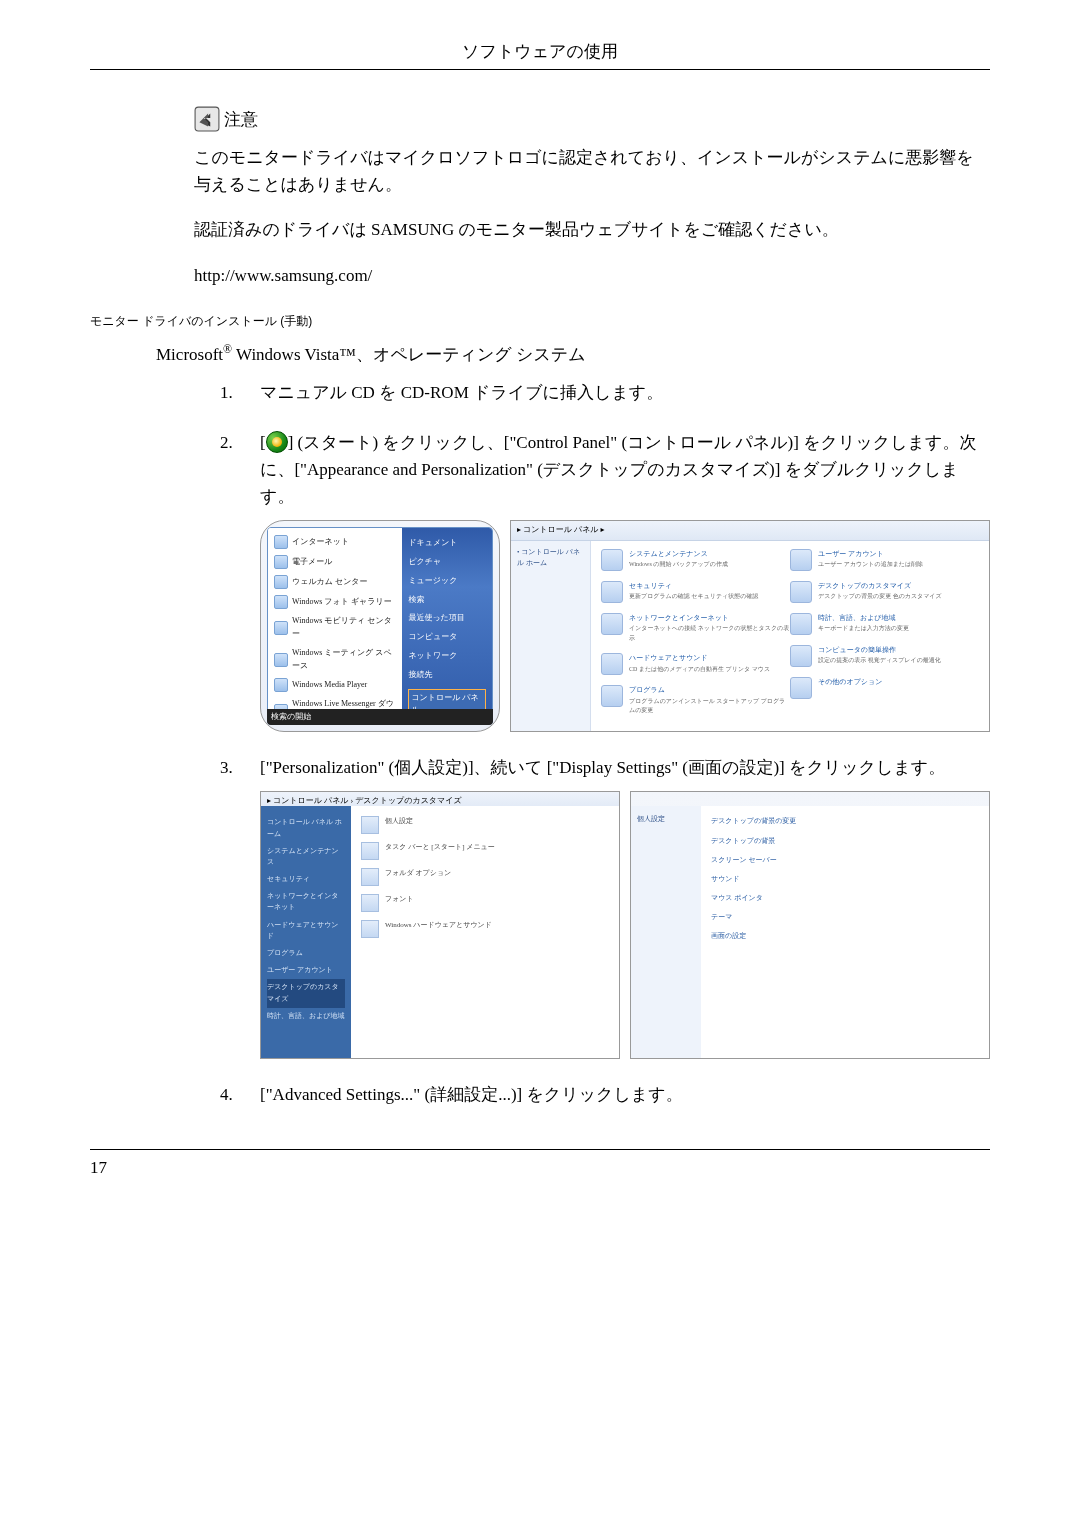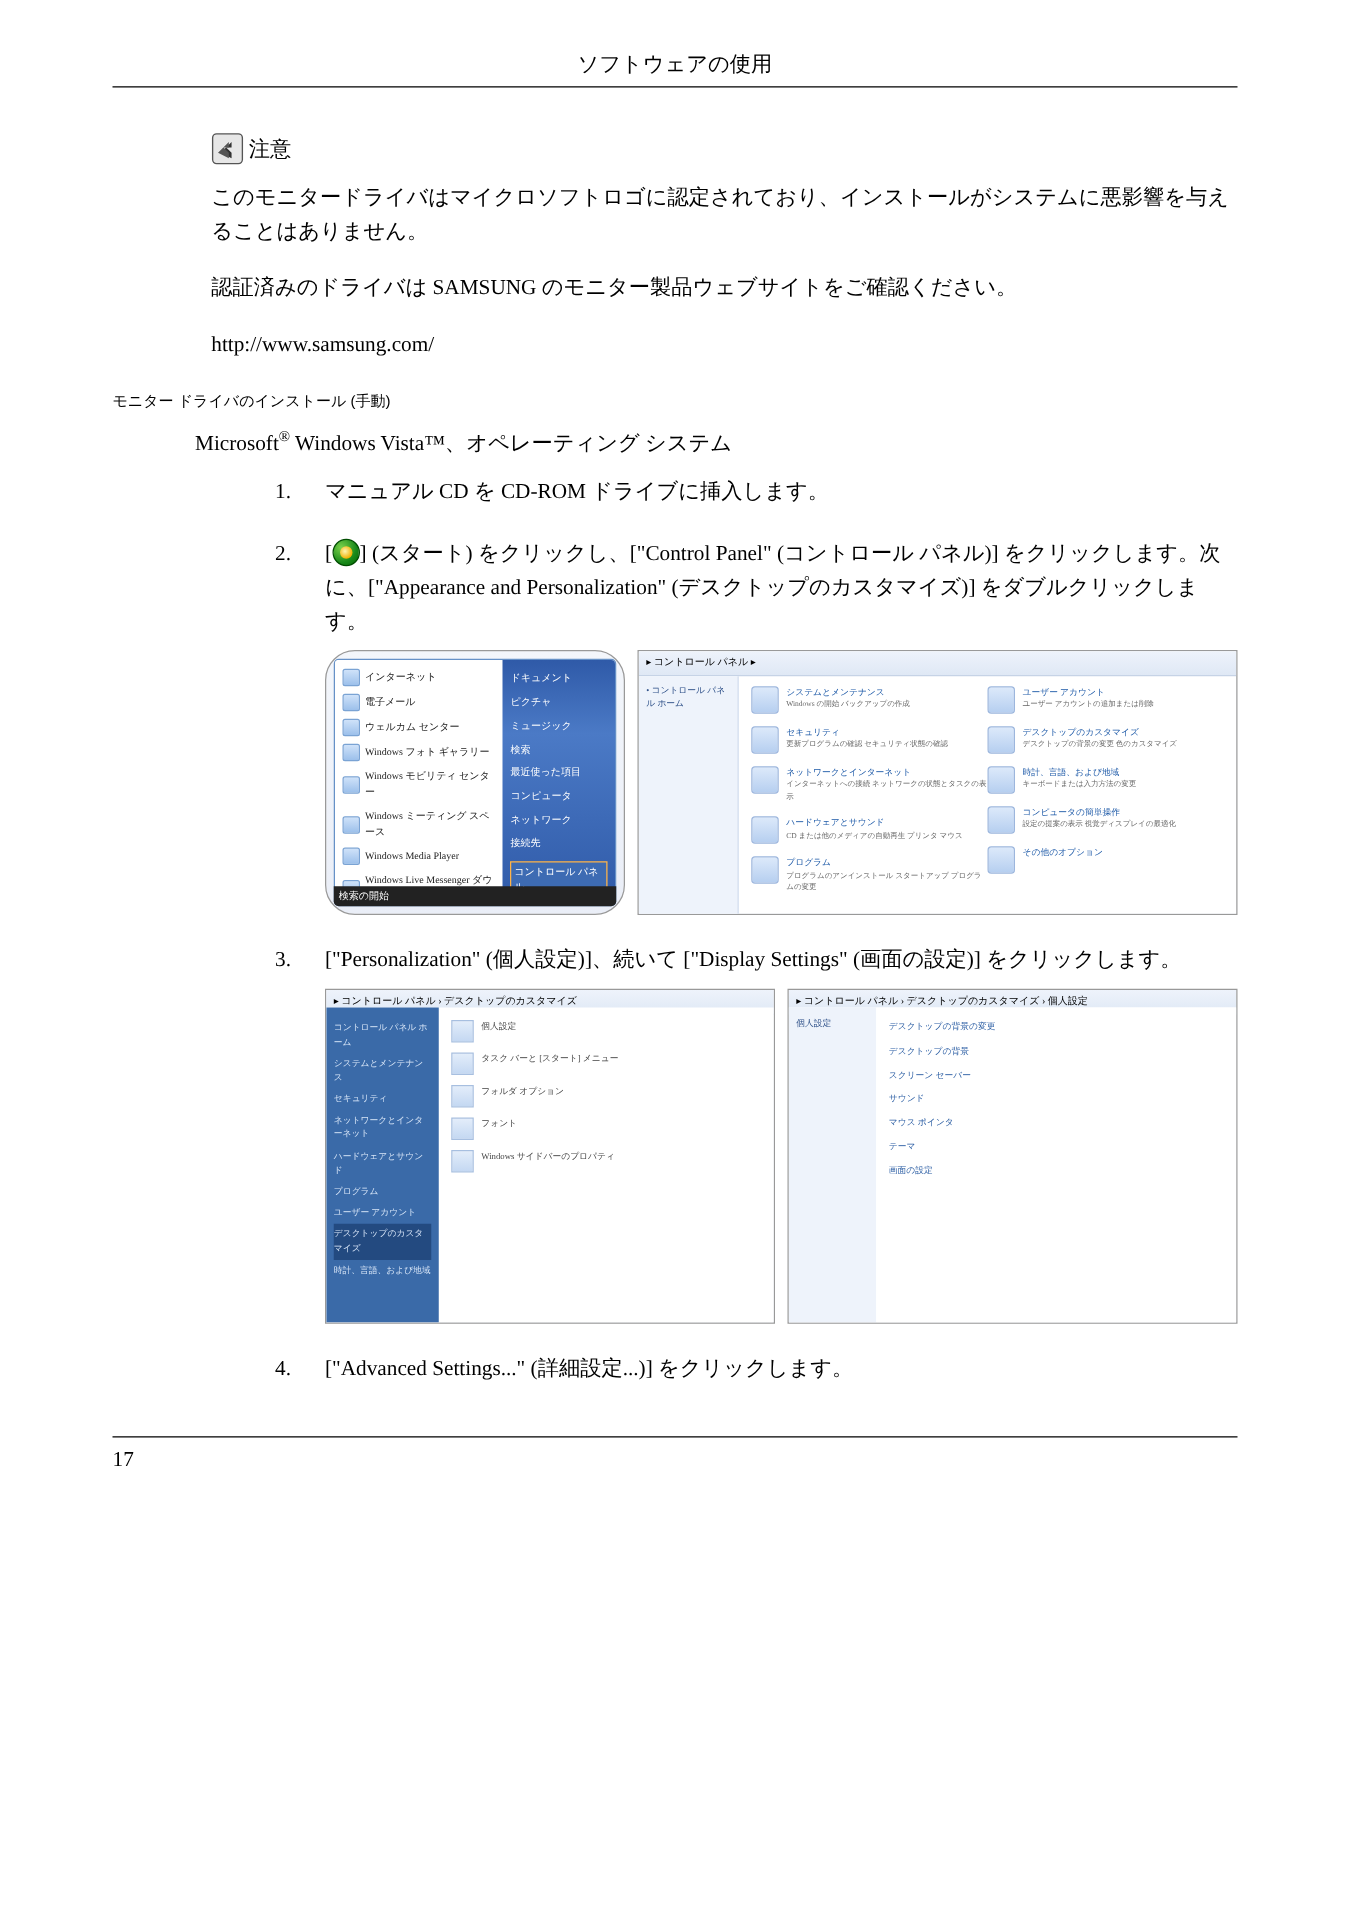--- a/index.html
+++ b/index.html
@@ -14,21 +14,21 @@
     padding: 40px 90px 30px 90px;
   }
   .page-header {
     text-align: center;
     font-size: 17px;
     padding-bottom: 6px;
     border-bottom: 1px solid #000;
     margin-bottom: 36px;
   }
   .content-block {
-    margin-left: 79px;
+    margin-left: 104px;
   }
   .note {
     margin-bottom: 20px;
   }
   .note-head {
     display: flex;
     align-items: center;
     gap: 4px;
     margin-bottom: 12px;
   }
@@ -433,29 +433,28 @@
                 </div>
               <div class="pers-row">
                   <div class="pico"></div>
                   <div>
                     <div class="t">フォント</div>
                   </div>
                 </div>
               <div class="pers-row">
                   <div class="pico"></div>
                   <div>
-                    <div class="t">Windows サイドバーのプロパティ</div>
+                    <div class="t">Windows ハードウェアとサウンド</div>
                   </div>
                 </div>
             </div>
           </div>
         </div>
 
         <div class="shot small">
-          <div class="cpl-title">▸ <span>コントロール パネル › デスクトップのカスタマイズ › 個人設定</span></div>
           <div class="pers-inner" style="top:14px;">
             <div class="disp-side">
               <div>個人設定</div>
             </div>
             <div class="disp-main">
               <div class="disp-row"><span class="dt">デスクトップの背景の変更</span></div>
               <div class="disp-row"><span class="dt">デスクトップの背景</span></div>
               <div class="disp-row"><span class="dt">スクリーン セーバー</span></div>
               <div class="disp-row"><span class="dt">サウンド</span></div>
               <div class="disp-row"><span class="dt">マウス ポインタ</span></div>

